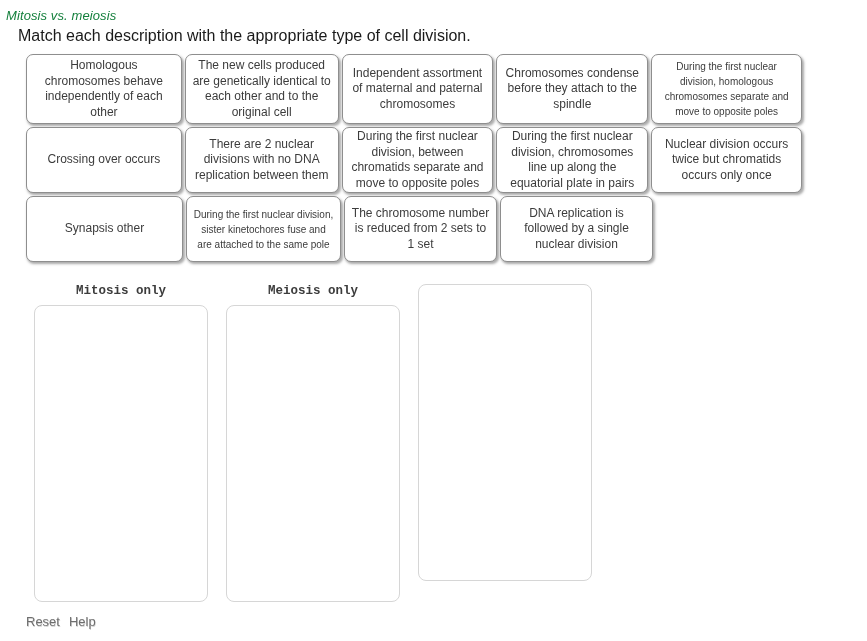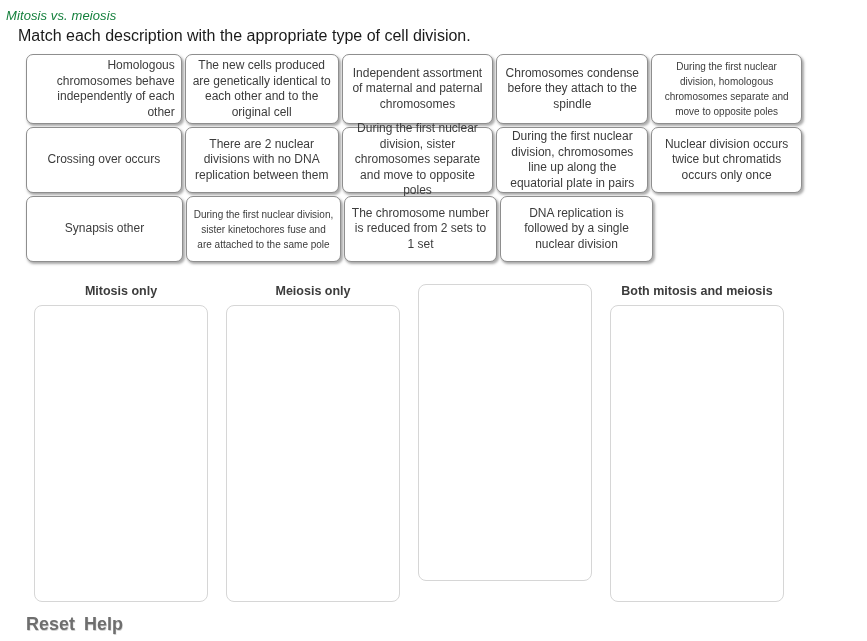--- a/index.html
+++ b/index.html
@@ -68,40 +68,41 @@
     user-select: none;
     margin-right: 3px;
   }
   .tile:last-child { margin-right: 0; }
   .tile.small {
     font-size: 10px;
     line-height: 15px;
   }
 
   
-  .w1 { width: 157px; text-align: right; }
+  .w1 { width: 157px; }
   .w2 { width: 155px; }
   .w3 { width: 153px; }
   .w4 { width: 153px; }
   .w5 { width: 152px; }
 
   .row1 { height: 70px; }
   .row2 { height: 66px; }
   .row3 { height: 66px; }
 
   
   #drop-area {
     position: absolute;
     left: 34px;
     top: 284px;
     width: 760px;
   }
   .drop-columns {
     display: flex;
     justify-content: flex-start;
+    font-family: Liberation Mono, monospace;
   }
   .drop-column {
     width: 174px;
     margin-right: 18px;
     display: flex;
     flex-direction: column;
     align-items: center;
   }
   .drop-column:last-child { margin-right: 0; }
   .drop-header {
@@ -123,22 +124,22 @@
 
   
   #footer-controls {
     position: absolute;
     left: 26px;
     top: 614px;
     display: flex;
     align-items: center;
   }
   .footer-button {
-    font-size: 18px;
-    font-weight: bold;
+    font-size: 13px;
+    font-weight: normal;
     color: #6e6e6e;
     margin-right: 9px;
     cursor: pointer;
     user-select: none;
     text-shadow: 0.5px 0.5px 0 rgba(200,200,200,0.8);
     text-align: center;
   }
   .footer-button:last-child { margin-right: 0; }
 </style>
 </head>
@@ -153,21 +154,21 @@
     <div class="tile w1">Homologous chromosomes behave independently of each other</div>
     <div class="tile w2">The new cells produced are genetically identical to each other and to the original cell</div>
     <div class="tile w3">Independent assortment of maternal and paternal chromosomes</div>
     <div class="tile w4">Chromosomes condense before they attach to the spindle</div>
     <div class="tile w5 small">During the first nuclear division, homologous chromosomes separate and move to opposite poles</div>
   </div>
 
   <div class="tile-row row2">
     <div class="tile w1">Crossing over occurs</div>
     <div class="tile w2">There are 2 nuclear divisions with no DNA replication between them</div>
-    <div class="tile w3">During the first nuclear division, sister chromosomes separate and move to opposite poles</div>
+    <div class="tile w3">During the first nuclear division, between chromatids separate and move to opposite poles</div>
     <div class="tile w4">During the first nuclear division, chromosomes line up along the equatorial plate in pairs</div>
     <div class="tile w5">Nuclear division occurs twice but chromatids occurs only once</div>
   </div>
 
   <div class="tile-row row3">
     <div class="tile w1">Synapsis other</div>
     <div class="tile w2 small">During the first nuclear division, sister kinetochores fuse and are attached to the same pole</div>
     <div class="tile w3">The chromosome number is reduced from 2 sets to 1 set</div>
     <div class="tile w4">DNA replication is followed by a single nuclear division</div>
   </div>
@@ -184,24 +185,20 @@
 
     <div class="drop-column">
       <div class="drop-header">Meiosis only</div>
       <div class="drop-zone"></div>
     </div>
 
     <div class="drop-column">
       <div class="drop-zone"></div>
     </div>
 
-    <div class="drop-column">
-      <div class="drop-header">Both mitosis and meiosis</div>
-      <div class="drop-zone"></div>
-    </div>
 
   </div>
 </div>
 
 <div id="footer-controls">
   <div class="footer-button">Reset</div>
   <div class="footer-button">Help</div>
 </div>
 
 </body></html>

